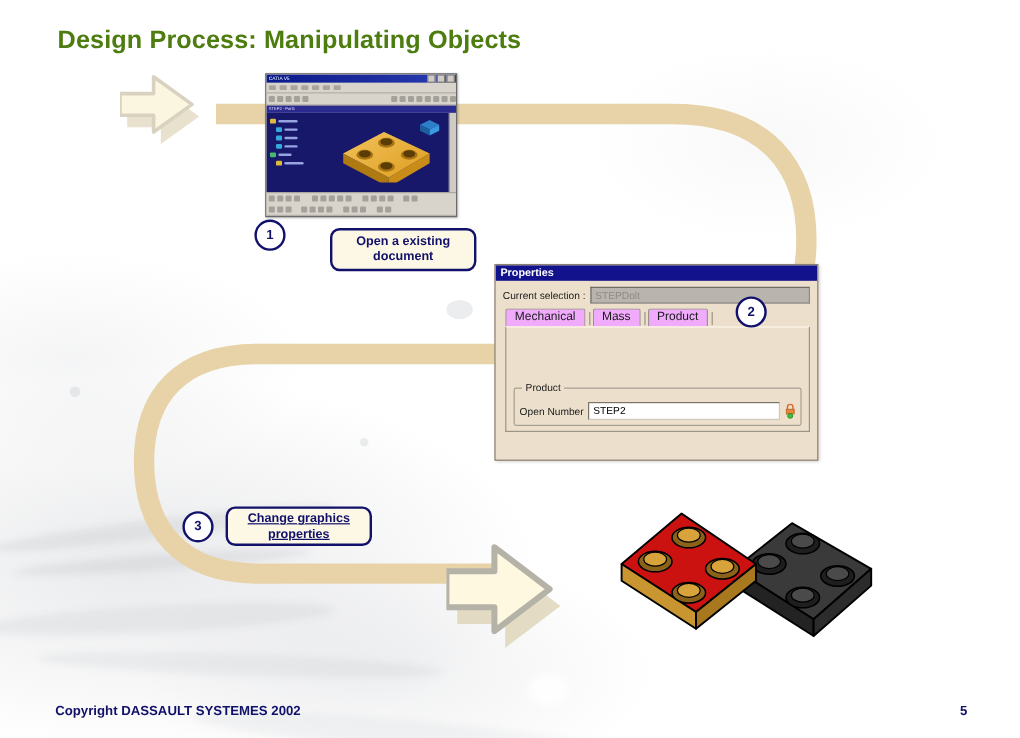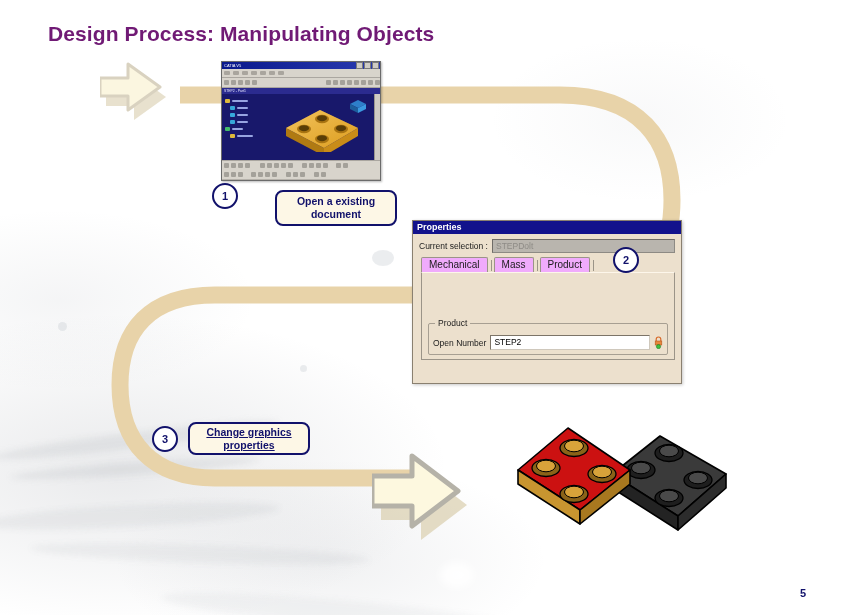--- a/index.html
+++ b/index.html
@@ -43,21 +43,21 @@
     background: rgba(190,194,202,0.30);
     pointer-events:none;
   }
 
   
   .slide-title {
     position: absolute;
     left: 48px; top: 22px;
     font-size: 21px;
     font-weight: bold;
-    color: #701a75;
+    color: #4d7c0f;
     letter-spacing: .1px;
     white-space: nowrap;
   }
 
   
   .ribbon { position:absolute; left:0; top:0; width:850px; height:615px; pointer-events:none; }
 
   
   .arrow-wrap { position:absolute; }
 
@@ -529,15 +529,16 @@
       <ellipse cx="46" cy="54" rx="9.5" ry="5.8" fill="#d8a33a" stroke="#000" stroke-width="1"></ellipse>
       <ellipse cx="74" cy="36" rx="14" ry="8.5" fill="#8a6318" stroke="#000" stroke-width="1.3"></ellipse>
       <ellipse cx="74" cy="34" rx="9.5" ry="5.8" fill="#d8a33a" stroke="#000" stroke-width="1"></ellipse>
       <ellipse cx="74" cy="82" rx="14" ry="8.5" fill="#8a6318" stroke="#000" stroke-width="1.3"></ellipse>
       <ellipse cx="74" cy="80" rx="9.5" ry="5.8" fill="#d8a33a" stroke="#000" stroke-width="1"></ellipse>
       <ellipse cx="102" cy="62" rx="14" ry="8.5" fill="#8a6318" stroke="#000" stroke-width="1.3"></ellipse>
       <ellipse cx="102" cy="60" rx="9.5" ry="5.8" fill="#d8a33a" stroke="#000" stroke-width="1"></ellipse>
     </g>
   </svg>
 
+  <div class="footer-copy">Copyright DASSAULT SYSTEMES 2002</div>
   <div class="footer-page">5</div>
 
 </div>
 
 </body></html>

